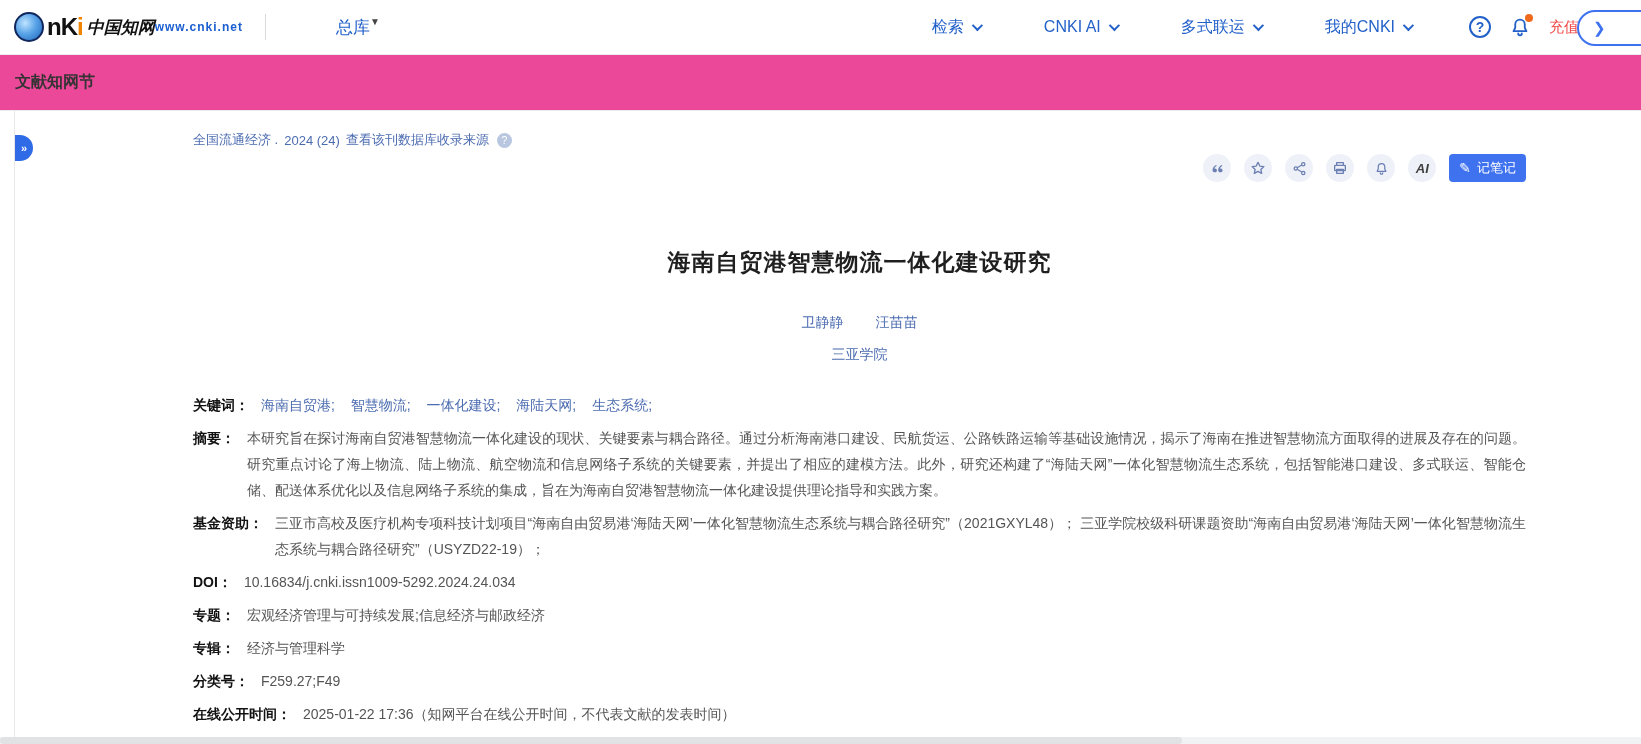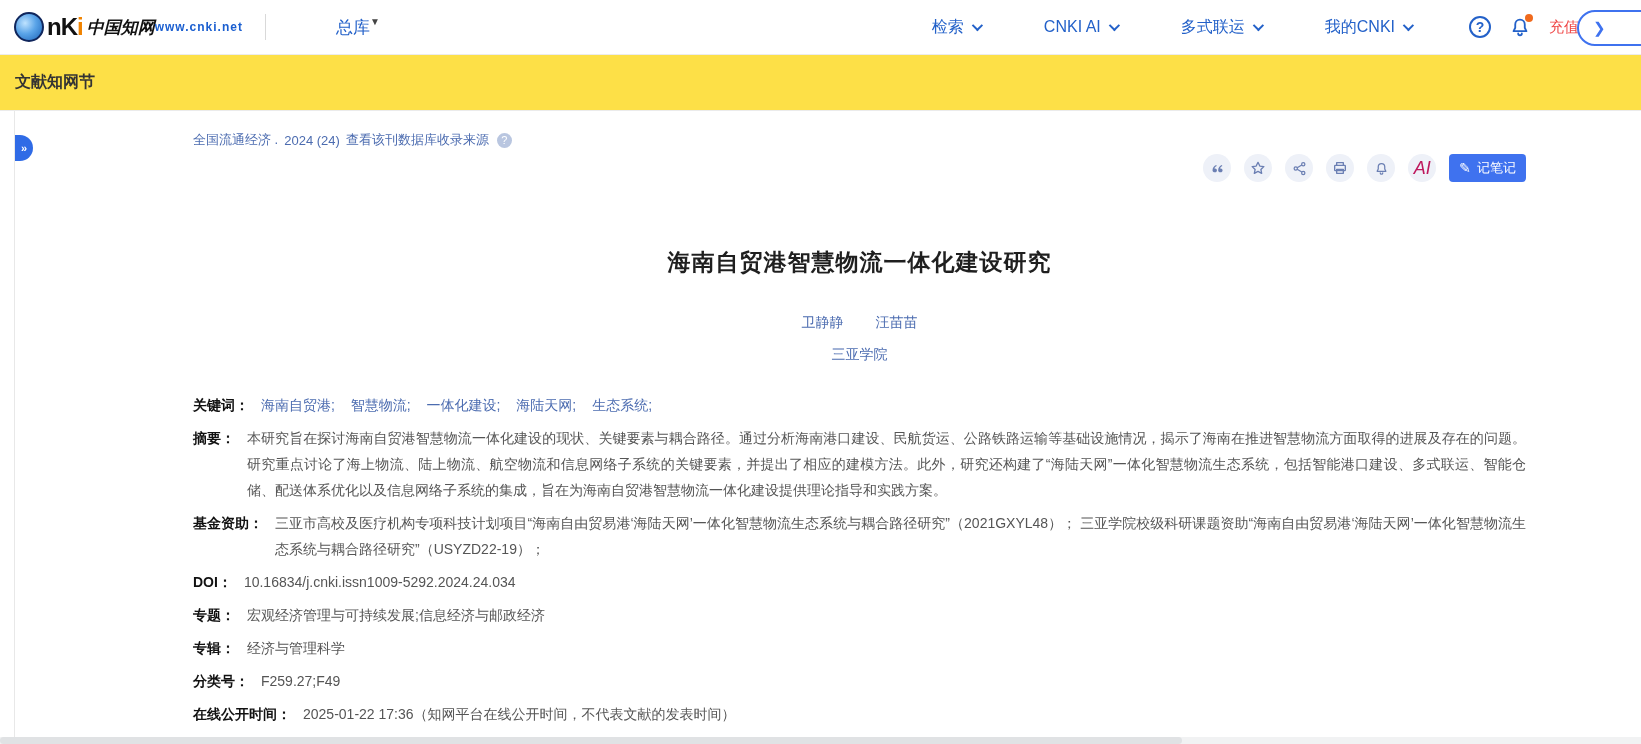--- a/index.html
+++ b/index.html
@@ -39,21 +39,21 @@
   .bell-wrap { position:relative; cursor:pointer; display:flex; }
   .bell-dot { position:absolute; right:-2px; top:-2px; width:8px; height:8px; border-radius:50%; background:#f06a1d; }
   .nav-link { font-size:15px; color:#ef4444; cursor:pointer; }
   .partial-pill {
     position:absolute; right:-76px; top:10px; width:140px; height:36px;
     border:2px solid #3f72ef; border-radius:20px; background:#fff;
   }
   .partial-pill .pp-ico { position:absolute; left:14px; top:7px; color:#3f72ef; font-size:15px; font-weight:bold; }
   
   .crumbbar {
-    height:56px; background:#fde047; display:flex; align-items:center;
+    height:56px; background:#ec4899; display:flex; align-items:center;
     padding:0 15px; border-bottom:1px solid #ebebeb;
   }
   .crumb-title { font-size:16px; font-weight:bold; color:#333; }
   
   .card {
     position:relative; margin-left:15px; height:626px; background:#fff;
     box-shadow:-1px 0 0 #e8e8e8; padding:20px 115px 0 178px;
   }
   .side-tab {
     position:absolute; left:0; top:24px; width:18px; height:26px;
@@ -66,21 +66,21 @@
   .src-help {
     width:15px; height:15px; border-radius:50%; background:#b9c6e0; color:#fff;
     font-size:11px; display:flex; align-items:center; justify-content:center; margin-left:2px; cursor:pointer;
   }
   .toolbar { display:flex; align-items:center; justify-content:flex-end; gap:13px; height:30px; margin-top:4px; }
   .tb-circle {
     width:28px; height:28px; border-radius:50%; background:#eef1f8;
     display:flex; align-items:center; justify-content:center; cursor:pointer; color:#6b7fb3;
   }
   .tb-circle svg { display:block; }
-  .ai-text { font-size:18px; font-weight:normal; color:#be185d; font-style:italic; }
+  .ai-text { font-size:13px; font-weight:bold; color:#404040; font-style:italic; }
   .note-btn {
     height:28px; background:#3f72ef; color:#fff; border:none; border-radius:4px;
     font-size:13px; padding:0 10px; display:flex; align-items:center; gap:6px; cursor:pointer;
     font-family:inherit;
   }
   .note-pencil { font-size:14px; }
   .art-title { text-align:center; font-size:23px; font-weight:600; color:#1f1f1f; margin-top:64px; letter-spacing:1px; }
   .authors-row { text-align:center; margin-top:36px; font-size:14px; }
   .authors-row a { color:#4c6cb0; text-decoration:none; margin:0 14px; cursor:pointer; }
   .affil-row { text-align:center; margin-top:14px; font-size:14px; }

